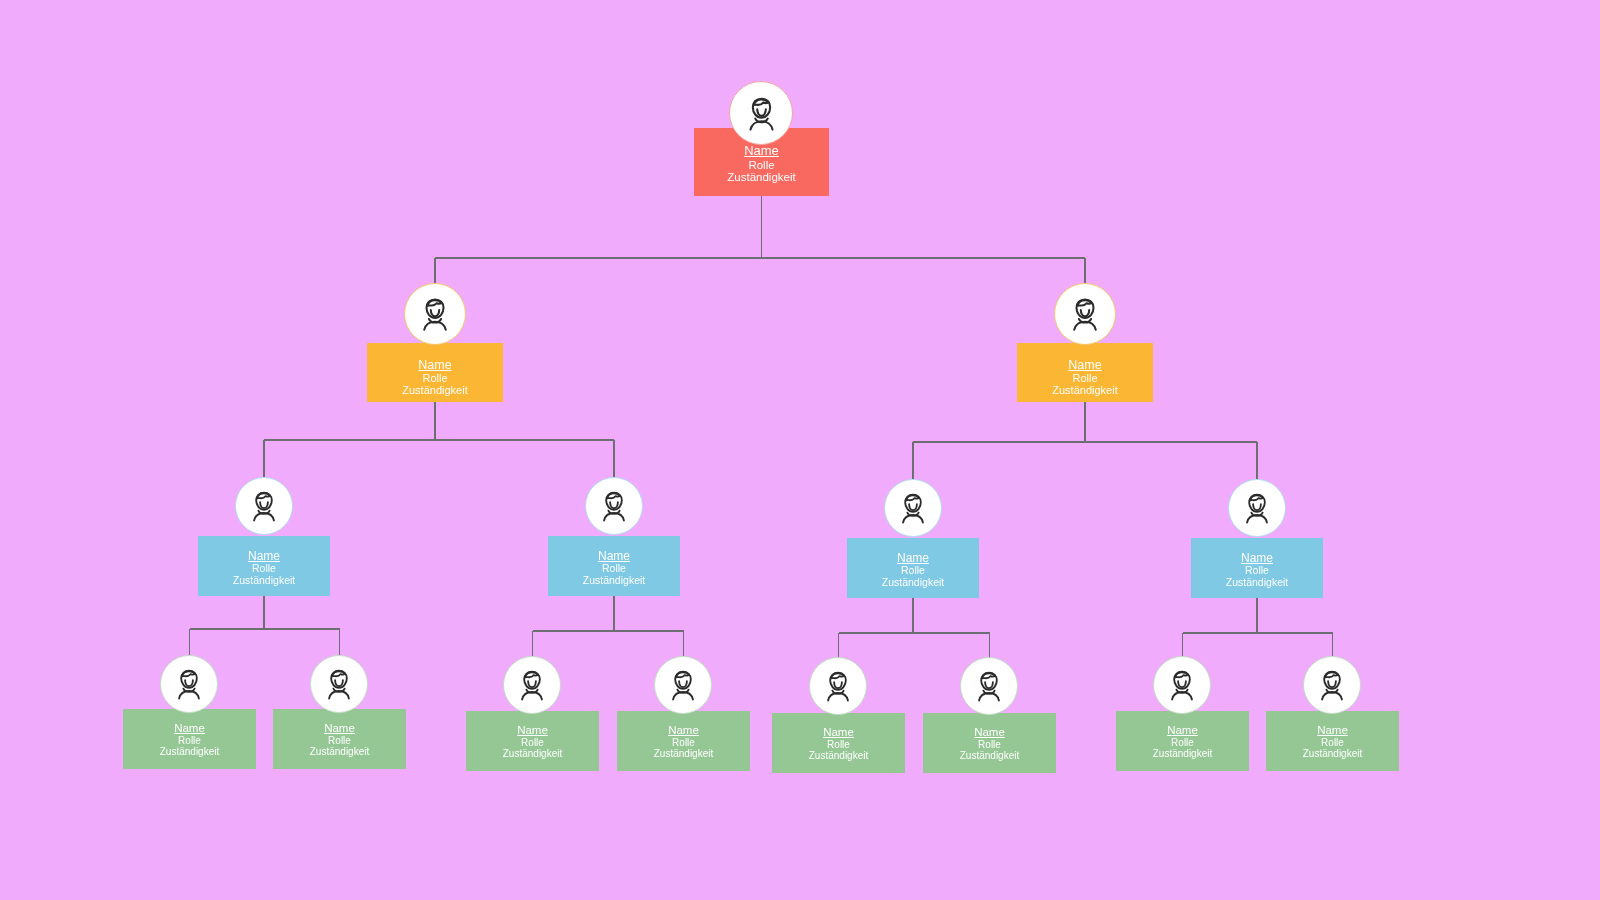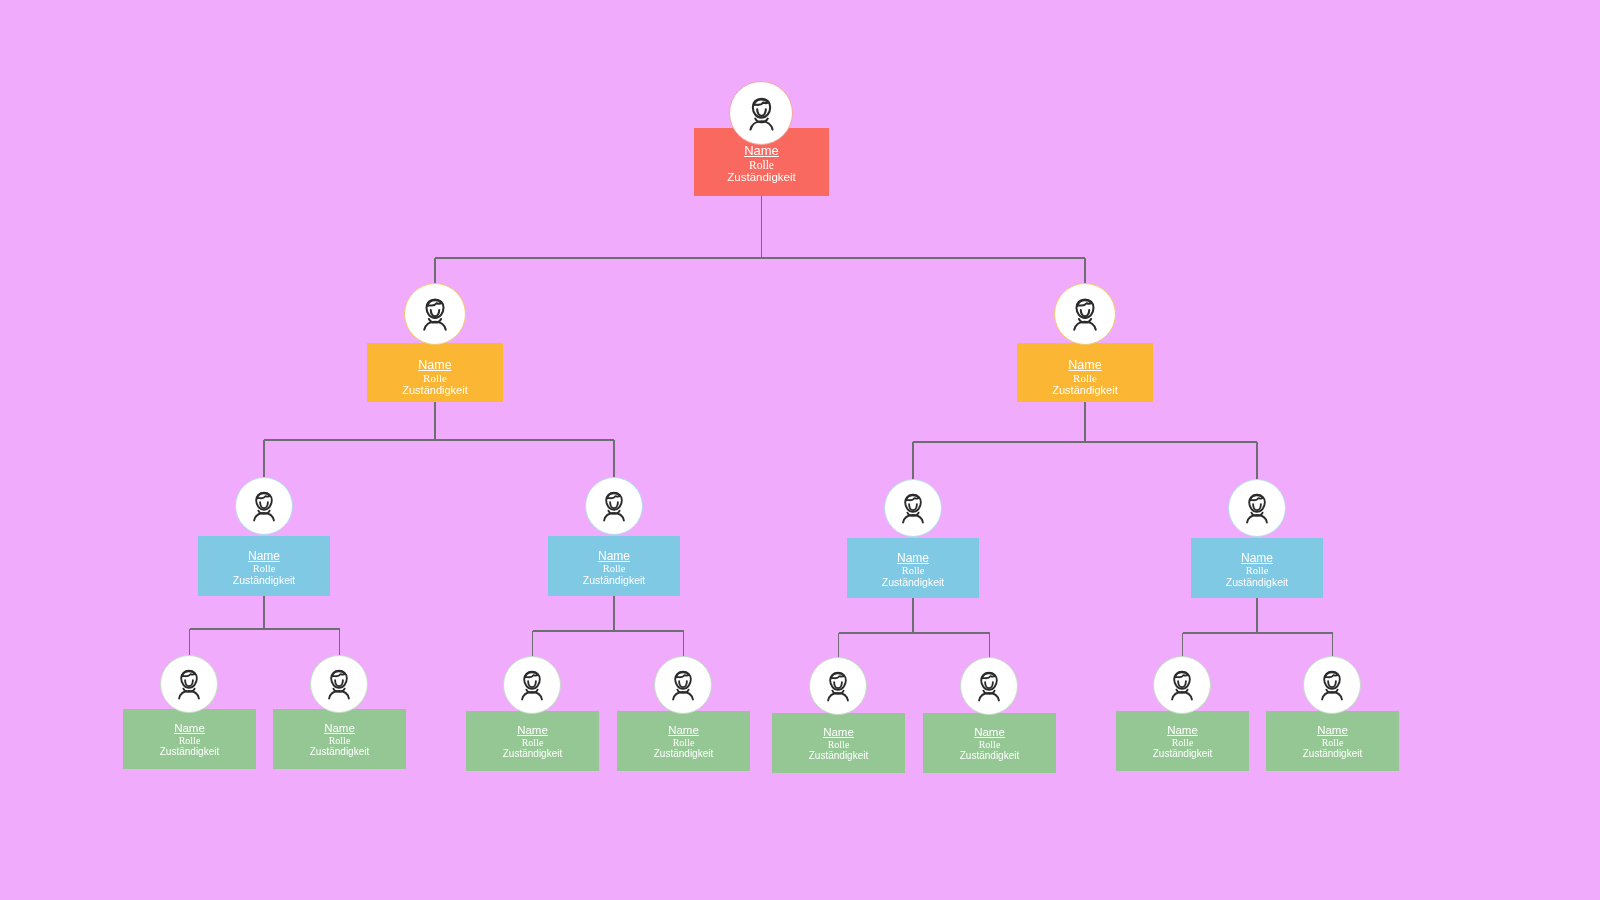--- a/index.html
+++ b/index.html
@@ -44,21 +44,20 @@
     overflow: hidden;
   }
   .node-name {
     text-decoration: underline;
     line-height: 1.12;
     white-space: nowrap;
   }
   .node-role {
     line-height: 1.12;
     white-space: nowrap;
-    font-family: Liberation Serif, serif;
   }
   .node-resp {
     line-height: 1.12;
     white-space: nowrap;
   }
   .avatar {
     position: absolute;
     border-radius: 50%;
     background: #ffffff;
     box-sizing: border-box;

